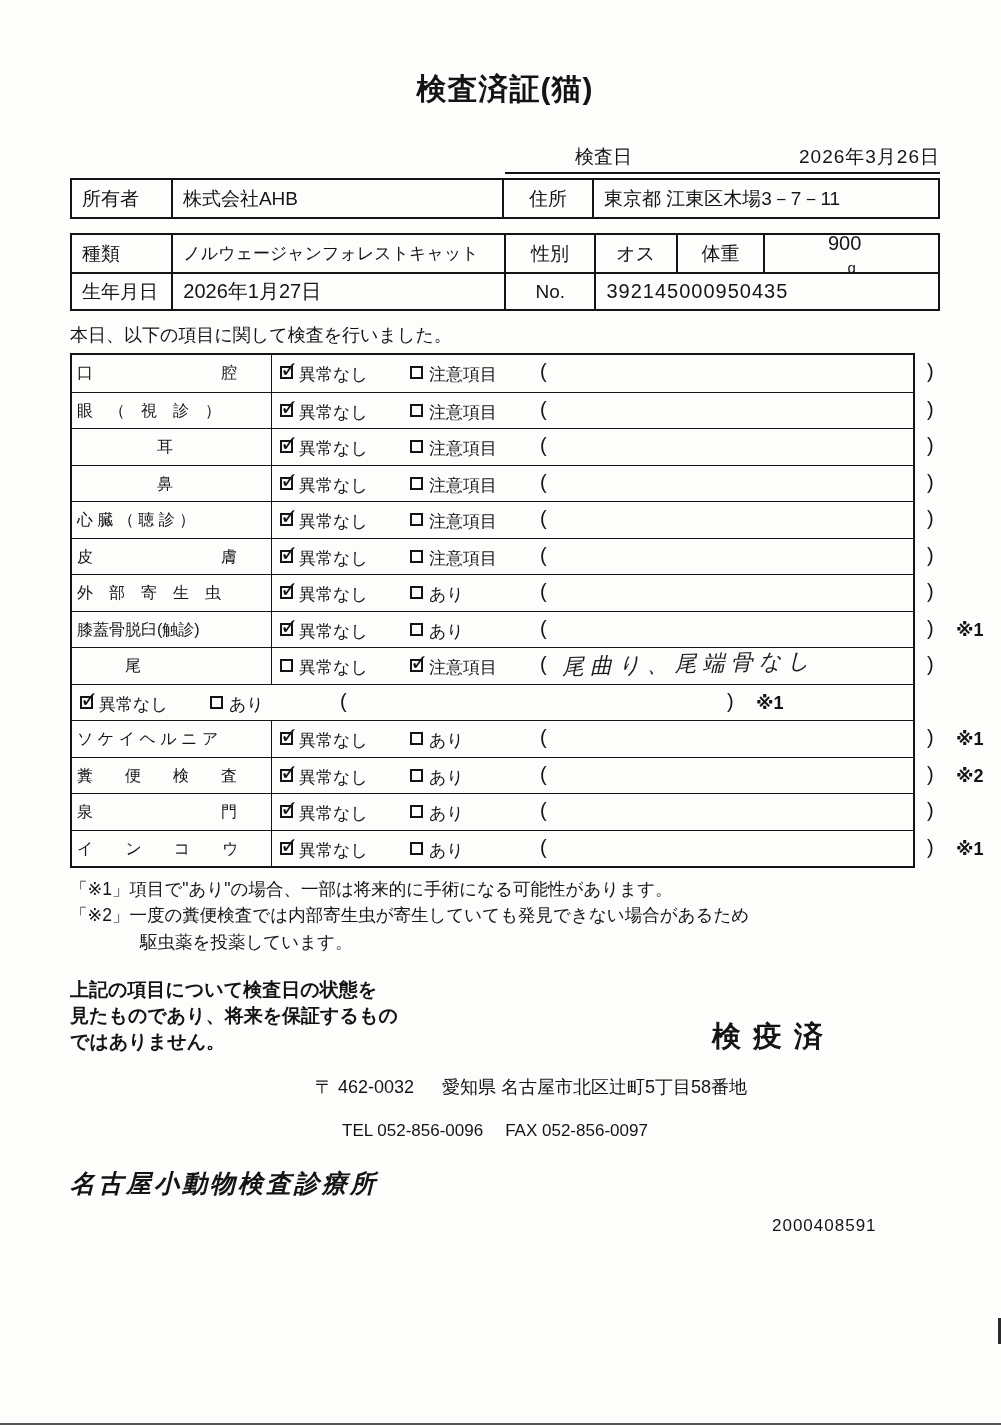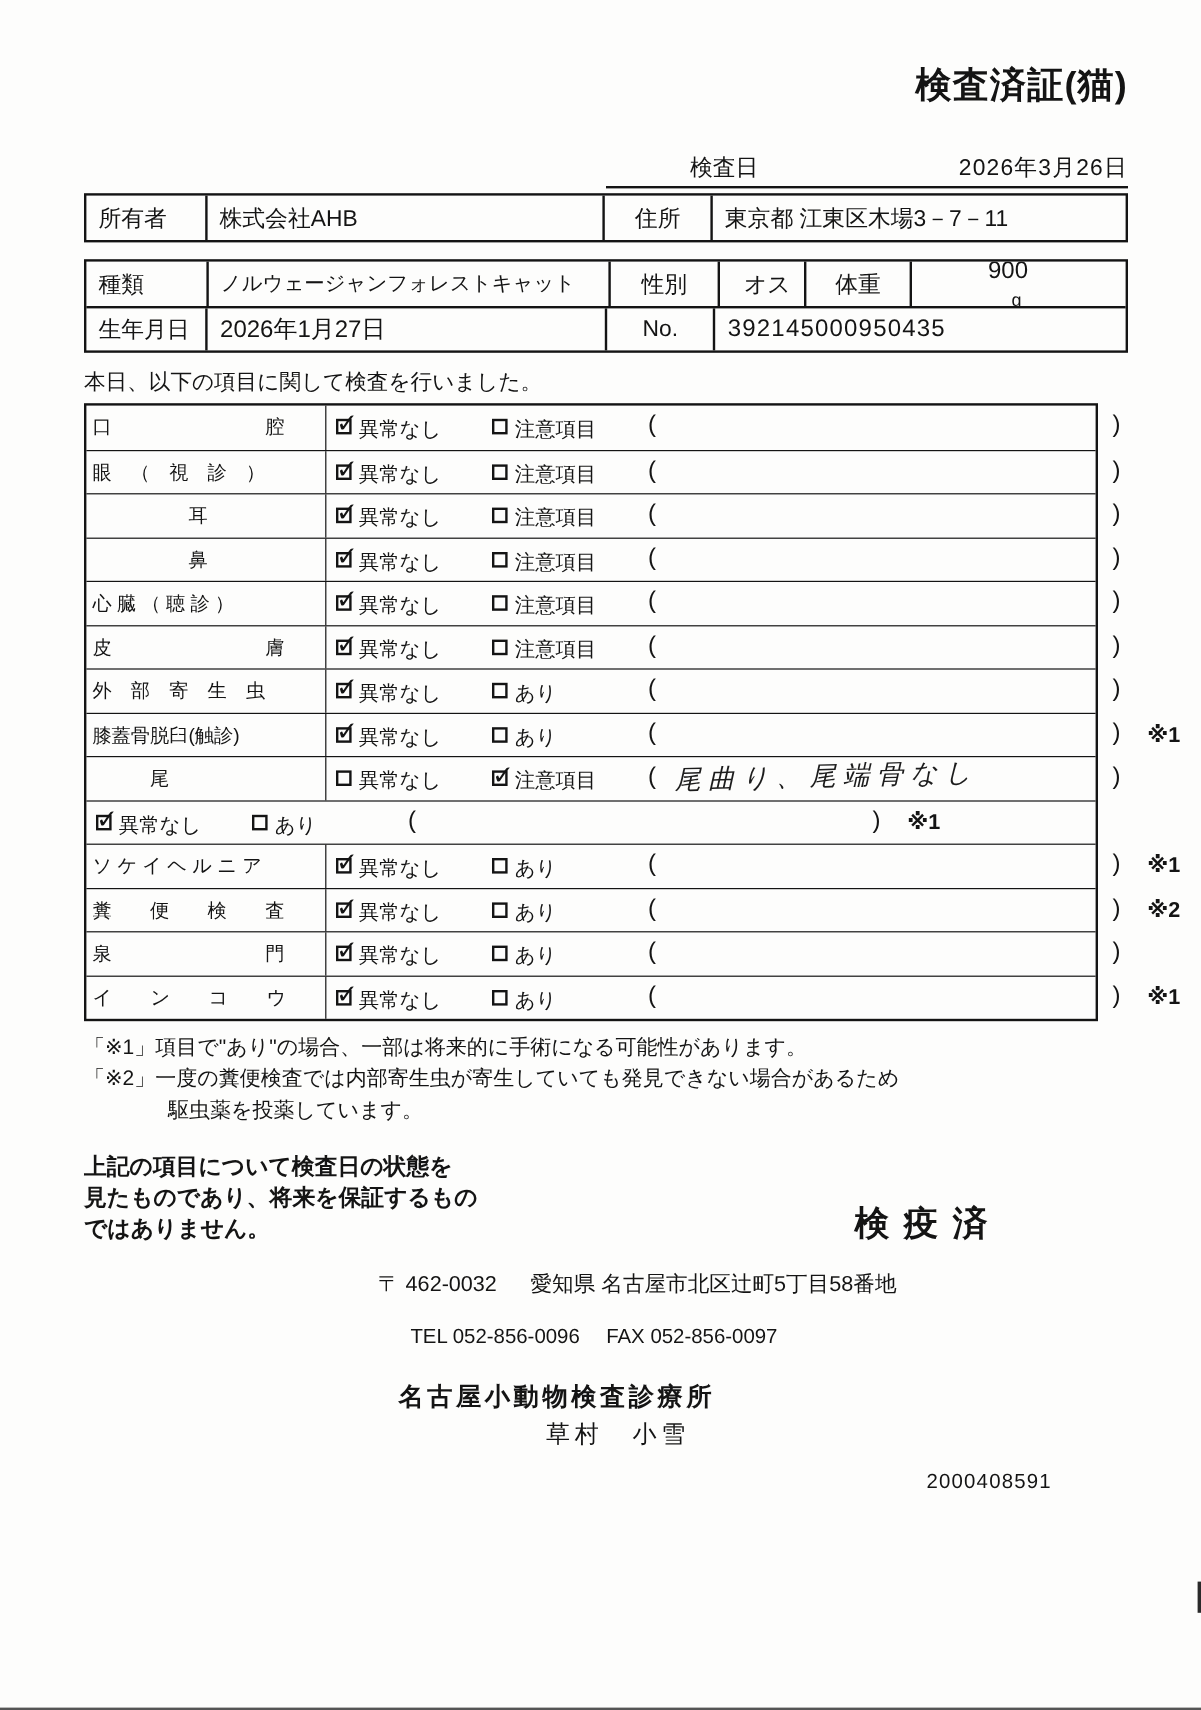--- a/index.html
+++ b/index.html
@@ -1,38 +1,38 @@
 <!DOCTYPE html>
 <html><head>
 <meta charset="utf-8">
 <style>
   * { margin:0; padding:0; box-sizing:border-box; }
   html,body { background:#ffffff; }
   body { font-family:"Liberation Sans","DejaVu Sans",sans-serif; color:#141414; }
   .page { position:relative; width:1001px; height:1425px; background:#fdfdfc; overflow:hidden;
           padding:0 61px 0 70px; }
 
-  .title { padding-top:53px; text-align:right; font-size:30px; font-weight:600;
+  .title { padding-top:70px; text-align:center; font-size:30px; font-weight:600;
            letter-spacing:1px; line-height:38px; }
 
   .dategroup { margin-top:36px; margin-left:435px; width:435px; height:30px;
                border-bottom:2px solid #141414; display:flex; align-items:flex-start; }
   .dategroup .dlabel { margin-left:70px; font-size:19px; }
   .dategroup .dvalue { margin-left:auto; font-size:19px; letter-spacing:1px; }
 
   .boxtable { border:2px solid #141414; width:870px; }
   .trow { display:flex; height:37px; }
   .trow + .trow { border-top:2px solid #141414; }
   .cell { display:flex; align-items:center; border-left:2px solid #141414; overflow:hidden;
           font-size:19px; }
   .cell:first-child { border-left:none; }
   .lab  { padding-left:10px; }
   .labc { justify-content:center; }
   .val  { padding-left:10px; }
-  .w100{width:100px;} .w335{width:335px;} .w85{width:91px;} .w90{width:72px;padding-left:20px;}
+  .w100{width:100px;} .w335{width:335px;} .w85{width:91px;} .w90{width:82px;padding-left:20px;}
   .w80{width:88px;text-align:center;} .w176{width:176px;} .w346{width:346px;} .w350{width:350px;}
   .owner-table { margin-top:4px; }
   .pet-table { margin-top:14px; }
   .breedval { font-size:17px; }
   .weightcell { justify-content:center; padding-right:14px;flex-direction:column; }
   .weightval { font-size:20px; }
   .weightunit { font-size:15px; margin-left:14px; margin-top:4px; }
   .numval { font-size:20px; letter-spacing:1px; }
   .birthval { font-size:20px; }
 
@@ -62,21 +62,21 @@
 
   .bottomwrap { position:relative; }
   .disclaimer { margin-top:22px; font-size:19px; font-weight:600; line-height:26px; width:420px; }
   .stamp { position:absolute; left:642px; top:40px; font-size:29px; font-weight:600;
            letter-spacing:12px; white-space:nowrap; }
 
   .addrline { margin-top:20px; margin-left:245px; font-size:18px; }
   .addrline .postal { margin-right:28px; }
   .telline { margin-top:22px; margin-left:272px; font-size:17px; }
   .telline .fax { margin-left:22px; }
-  .clinicname { margin-top:26px; margin-left:262px; font-size:21px; font-weight:600; letter-spacing:3px; }
+  .clinicname { margin-top:26px; font-size:25px; font-weight:600; letter-spacing:3px;font-style:italic; }
   .vetname { margin-top:4px; margin-left:385px; font-size:20px; letter-spacing:4px; }
   .serial { margin-top:16px; margin-left:702px; font-size:17px; letter-spacing:1px; }
 
   .scan-mark-right { position:absolute; right:0; top:1318px; width:3px; height:26px; background:#2a2a2a; }
   .scan-mark-bottom { position:absolute; left:0; bottom:0; width:100%; height:2px; background:#555; }
 </style>
 </head>
 <body>
 
 <div class="page">
@@ -336,19 +336,18 @@
 
   <div class="addrline">
     <span class="postal">〒 462-0032</span><span>愛知県 名古屋市北区辻町5丁目58番地</span>
   </div>
 
   <div class="telline">
     <span>TEL 052-856-0096</span><span class="fax">FAX 052-856-0097</span>
   </div>
 
   <div class="clinicname">名古屋小動物検査診療所</div>
-  <div class="vetname">草村　小雪</div>
   <div class="serial">2000408591</div>
 
   <div class="scan-mark-right"></div>
   <div class="scan-mark-bottom"></div>
 
 </div>
 
 </body></html>

